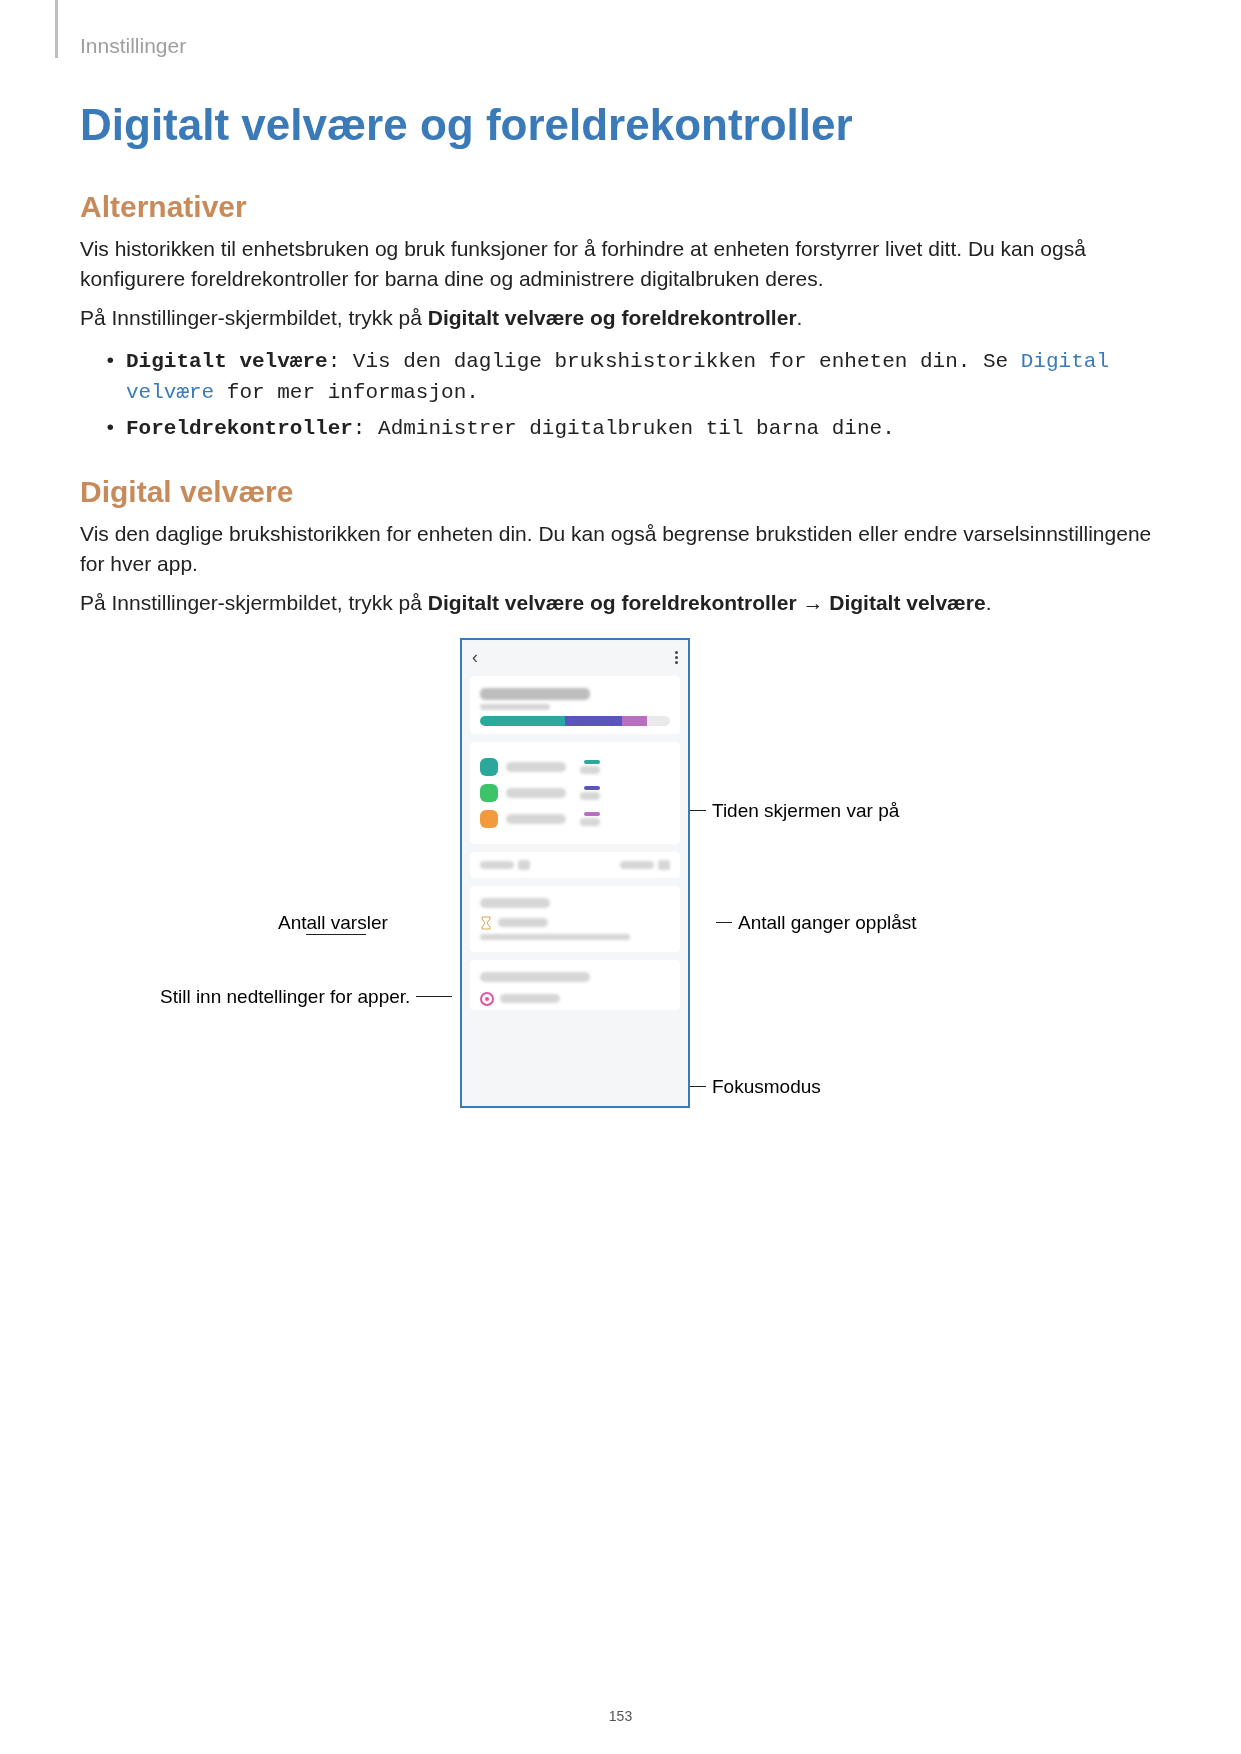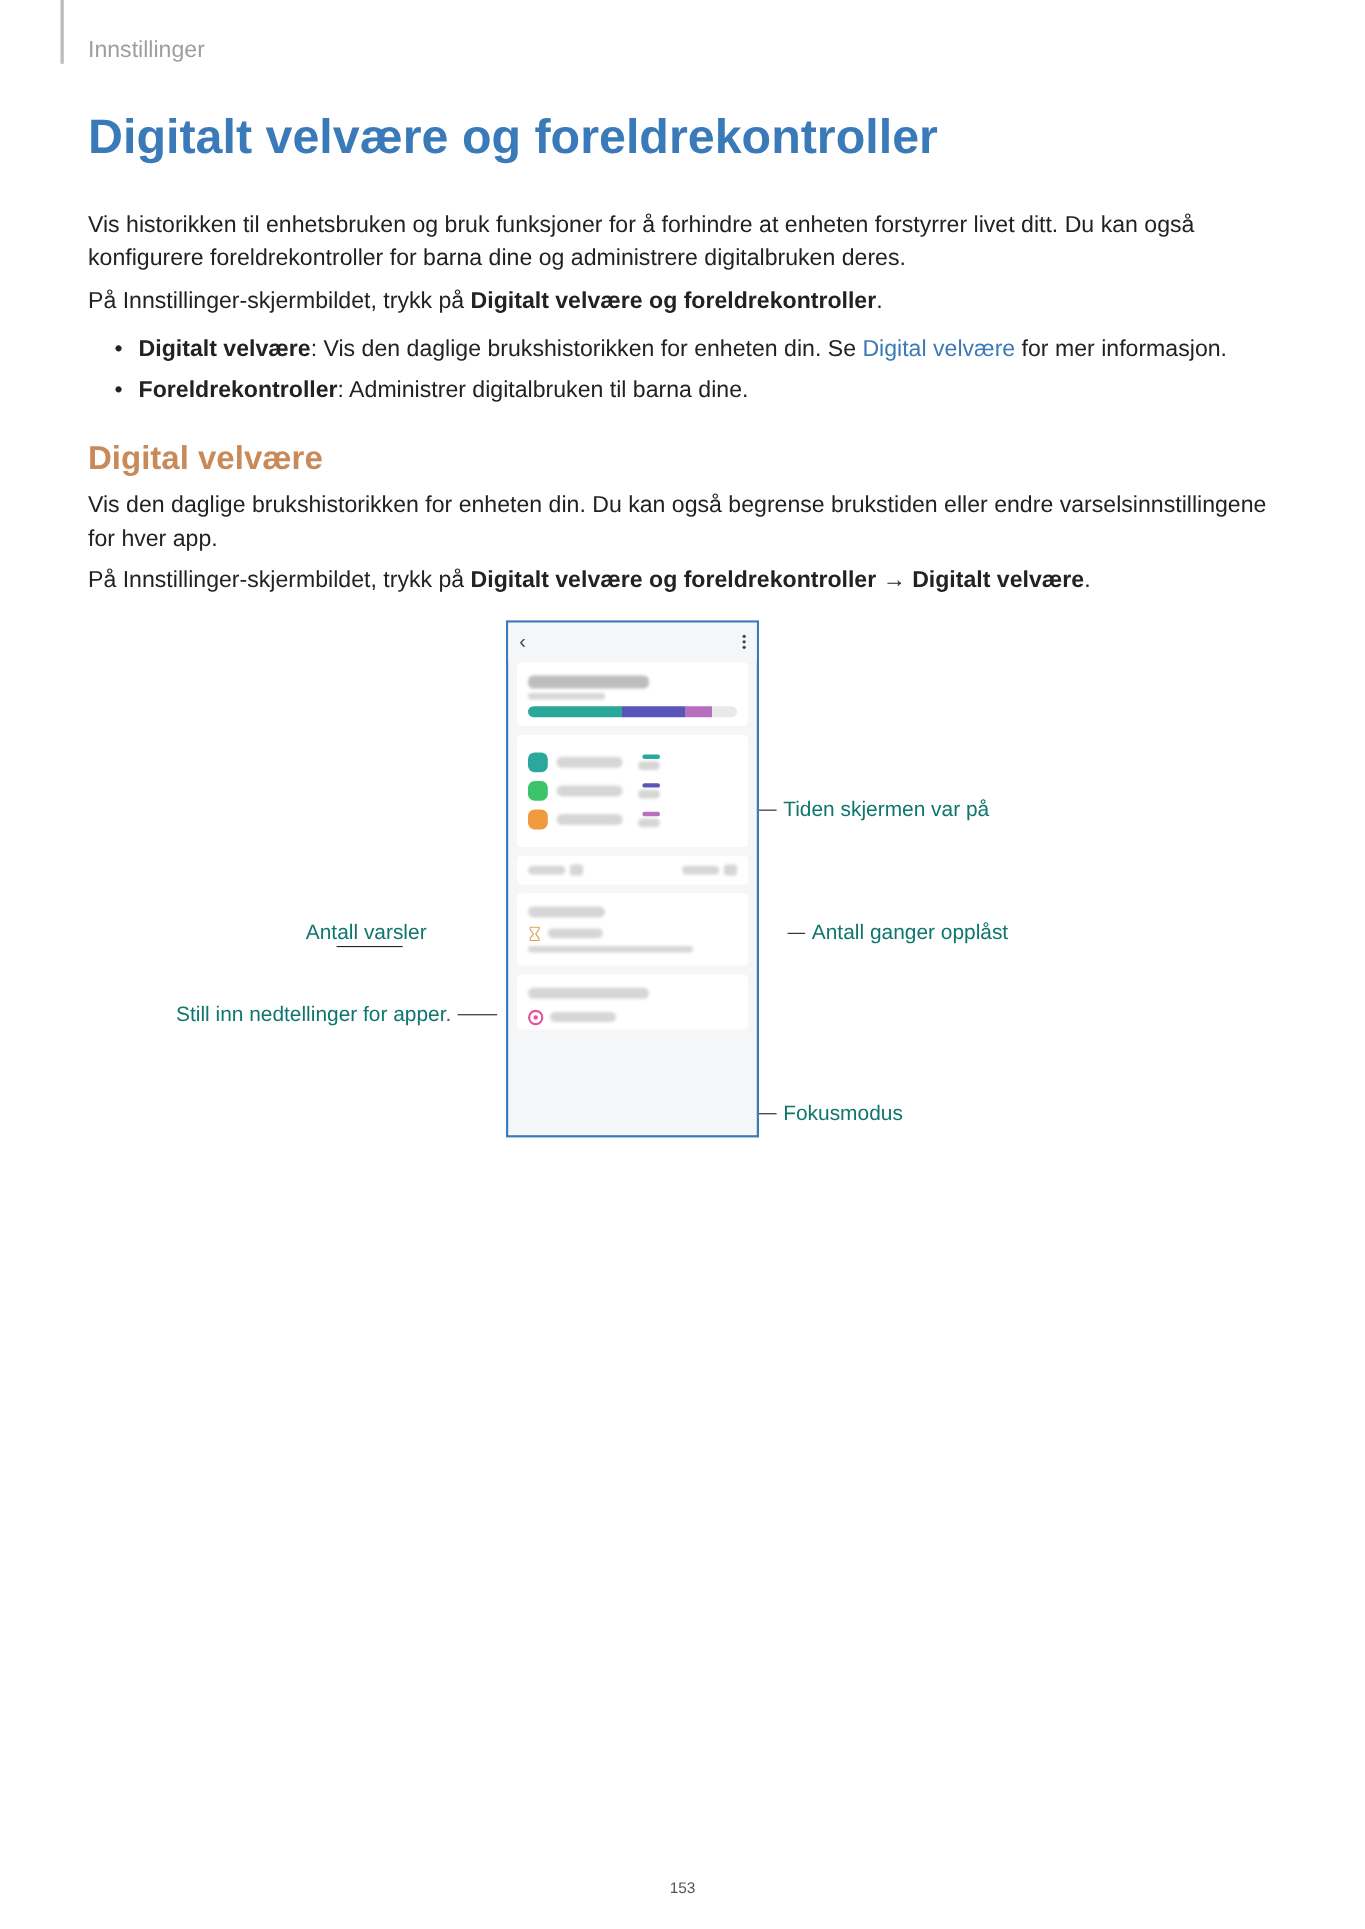--- a/index.html
+++ b/index.html
@@ -52,20 +52,21 @@
   p.body {
     margin: 8px 0 8px 0;
     font-size: 21px;
     line-height: 1.45;
     color: #222;
   }
   a.link { color: #3a7ab8; text-decoration: none; }
   ul.bullets {
     margin: 14px 0 10px 24px;
     padding: 0;
+    font-family: Liberation Mono, monospace;
   }
   ul.bullets li {
     font-size: 21px;
     line-height: 1.45;
     margin: 6px 0;
     list-style: none;
     position: relative;
     padding-left: 22px;
   }
   ul.bullets li::before {
@@ -154,21 +155,21 @@
   .goalrow { display:flex; align-items:center; gap:6px; }
   .hourglass { width:12px; height:14px; }
   .focusrow { display:flex; align-items:center; gap:6px; }
   .focusicon { width:14px; height:14px; border:2px solid #e055a0; border-radius:50%; box-sizing:border-box; position:relative;}
   .focusicon::after{content:"";position:absolute;left:3px;top:3px;width:4px;height:4px;background:#e055a0;border-radius:50%;}
 
   
   .callout {
     position:absolute;
     font-size:19px;
-    color:#0f766e;
+    color:#000000;
     display:flex;
     align-items:center;
   }
   .callout .line {
     height:1px;
     background:#222;
   }
   .page-num {
     position:absolute;
     bottom:30px;
@@ -181,20 +182,21 @@
 </head>
 <body>
 
 <div class="page">
   <div class="side-rule"></div>
   <div class="crumb">Innstillinger</div>
 
   <div class="content">
     <h1 class="title">Digitalt velvære og foreldrekontroller</h1>
 
+    <h2 class="sub">Alternativer</h2>
     <p class="body">Vis historikken til enhetsbruken og bruk funksjoner for å forhindre at enheten forstyrrer livet ditt. Du kan også konfigurere foreldrekontroller for barna dine og administrere digitalbruken deres.</p>
     <p class="body">
       <span>På Innstillinger-skjermbildet, trykk på </span><b>Digitalt velvære og foreldrekontroller</b><span>.</span>
     </p>
     <ul class="bullets">
       <li>
         <b>Digitalt velvære</b><span>: Vis den daglige brukshistorikken for enheten din. Se </span><a class="link">Digital velvære</a><span> for mer informasjon.</span>
       </li>
       <li>
         <b>Foreldrekontroller</b><span>: Administrer digitalbruken til barna dine.</span>

